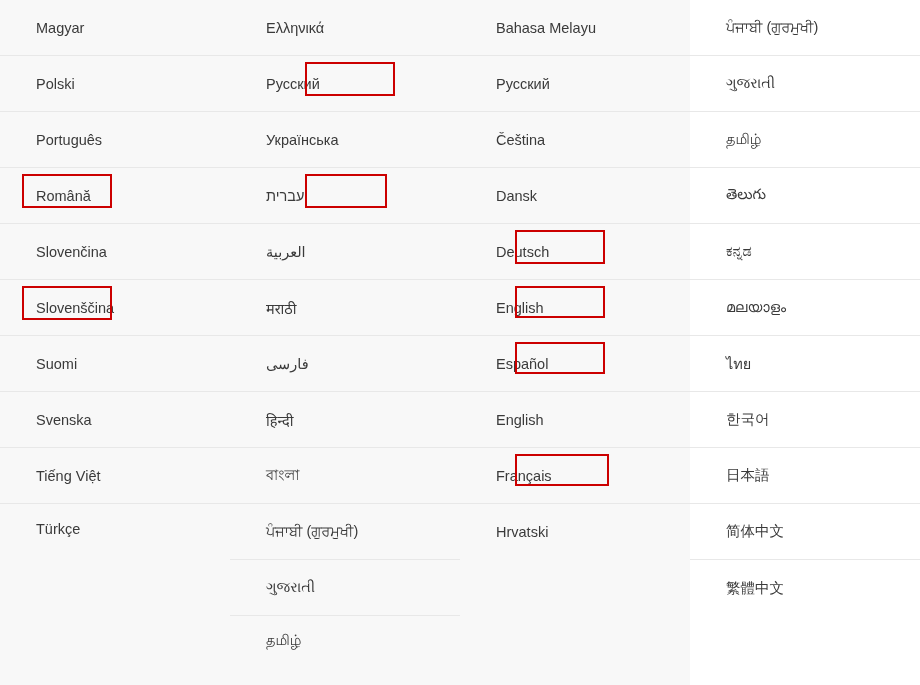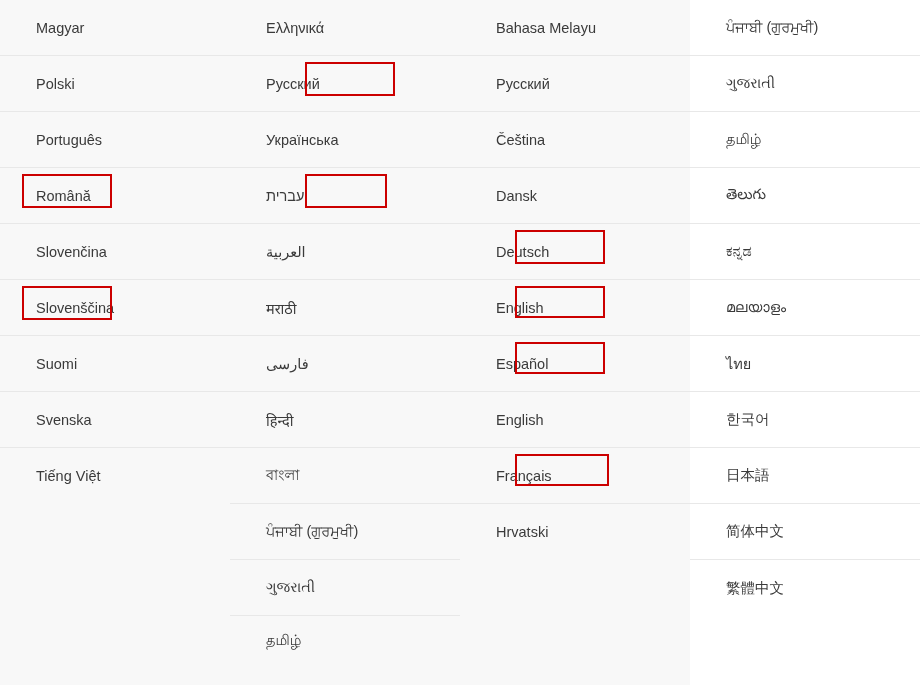--- a/index.html
+++ b/index.html
@@ -83,20 +83,23 @@
       </div>
     <div class="cell">
         <span>Suomi</span>
       </div>
     <div class="cell">
         <span>Svenska</span>
       </div>
     <div class="cell">
         <span>Tiếng Việt</span>
       </div>
+    <div class="cell short">
+        <span>Türkçe</span>
+      </div>
   </div>
   <div class="column">
     <div class="cell">
         <span>Ελληνικά</span>
       </div>
     <div class="cell">
         <span>Русский</span>
       </div>
     <div class="cell">
         <span>Українська</span>

